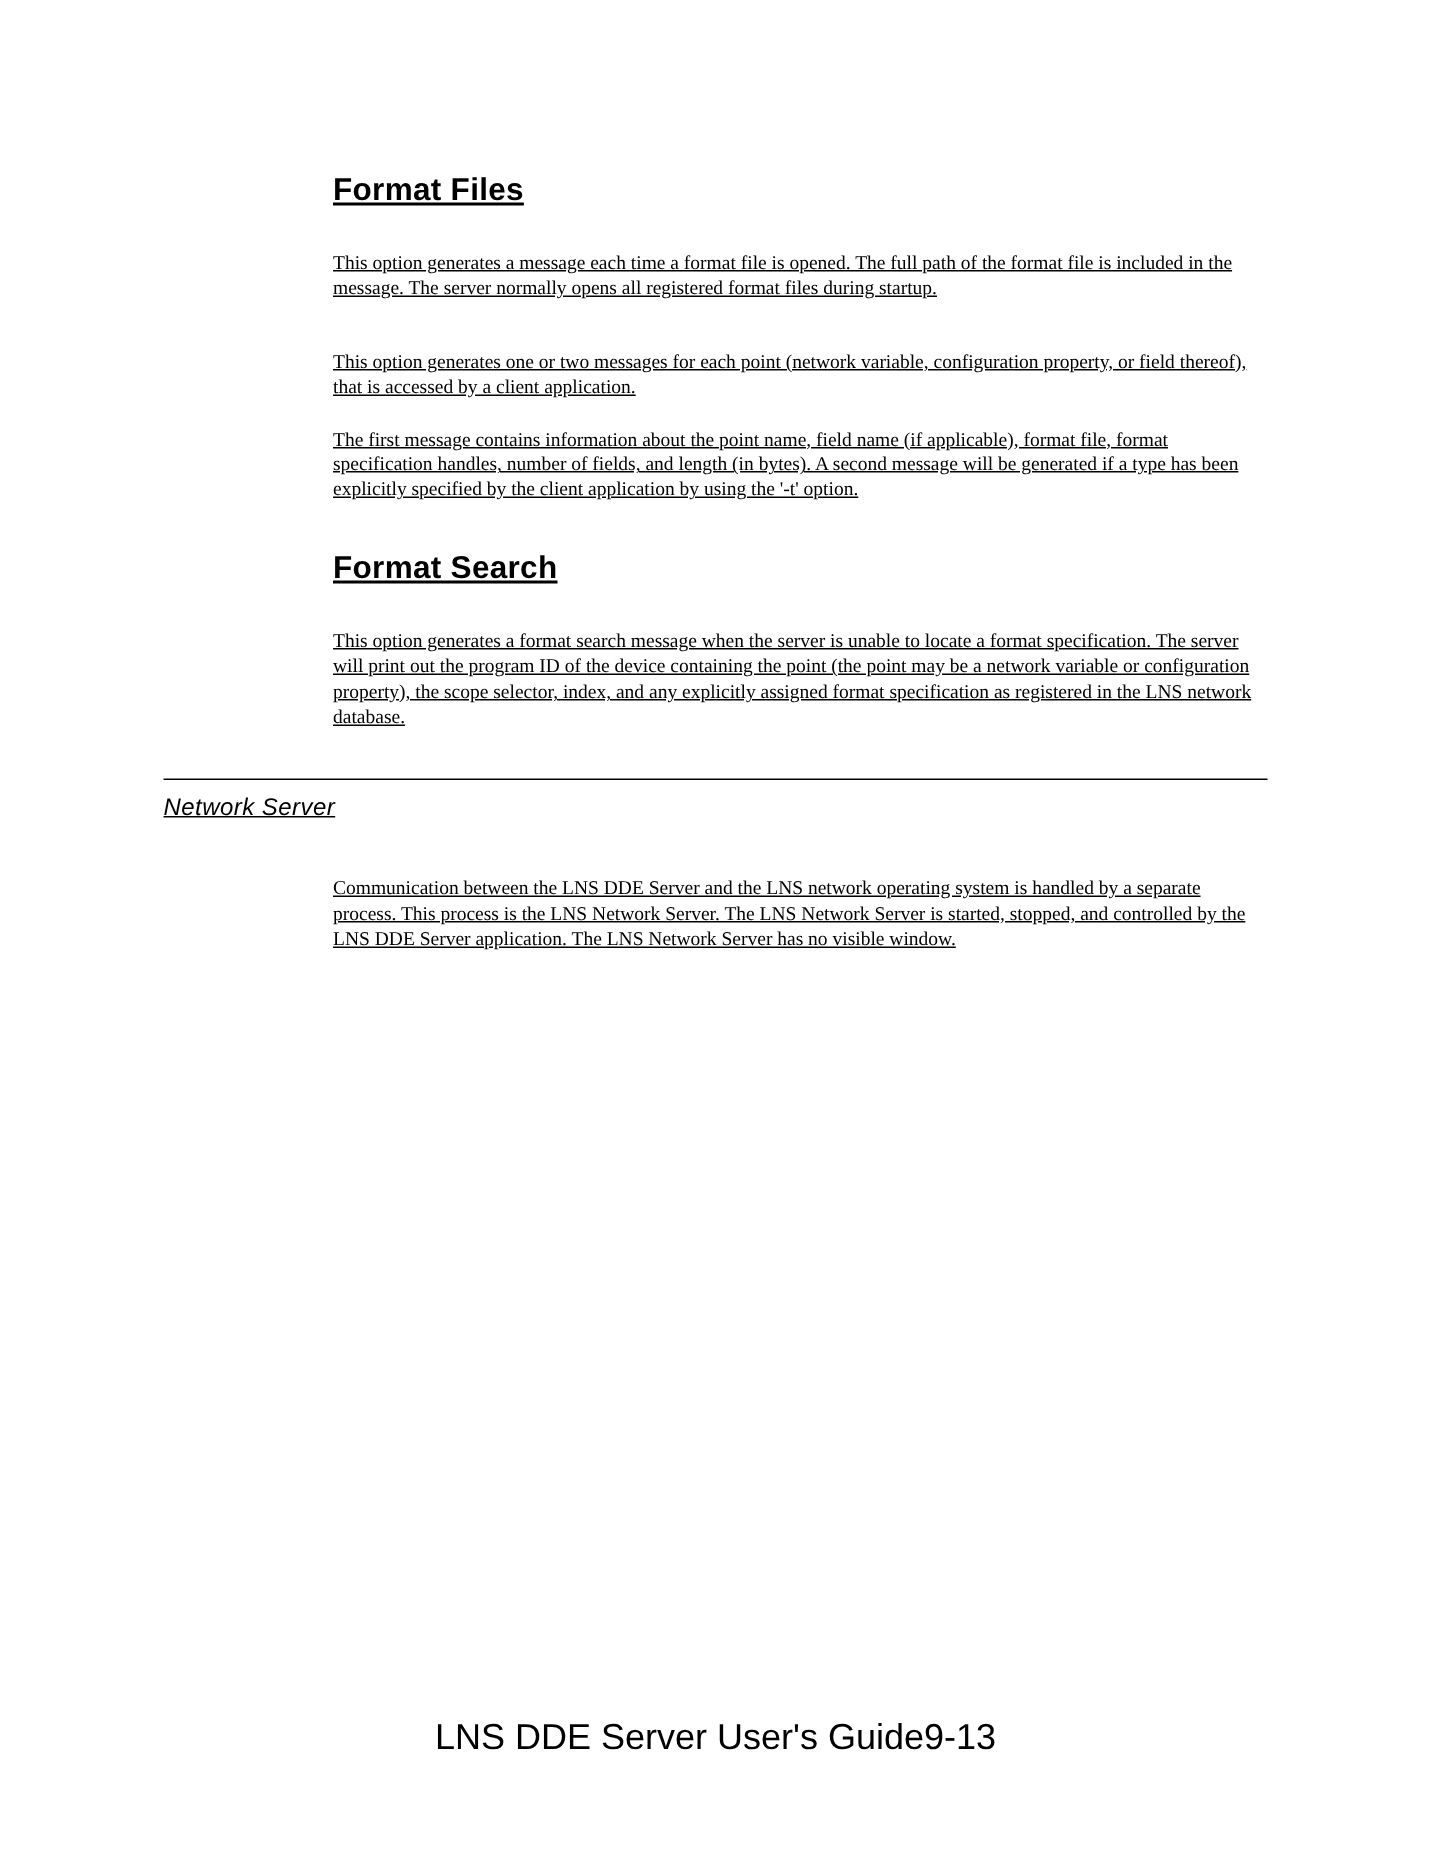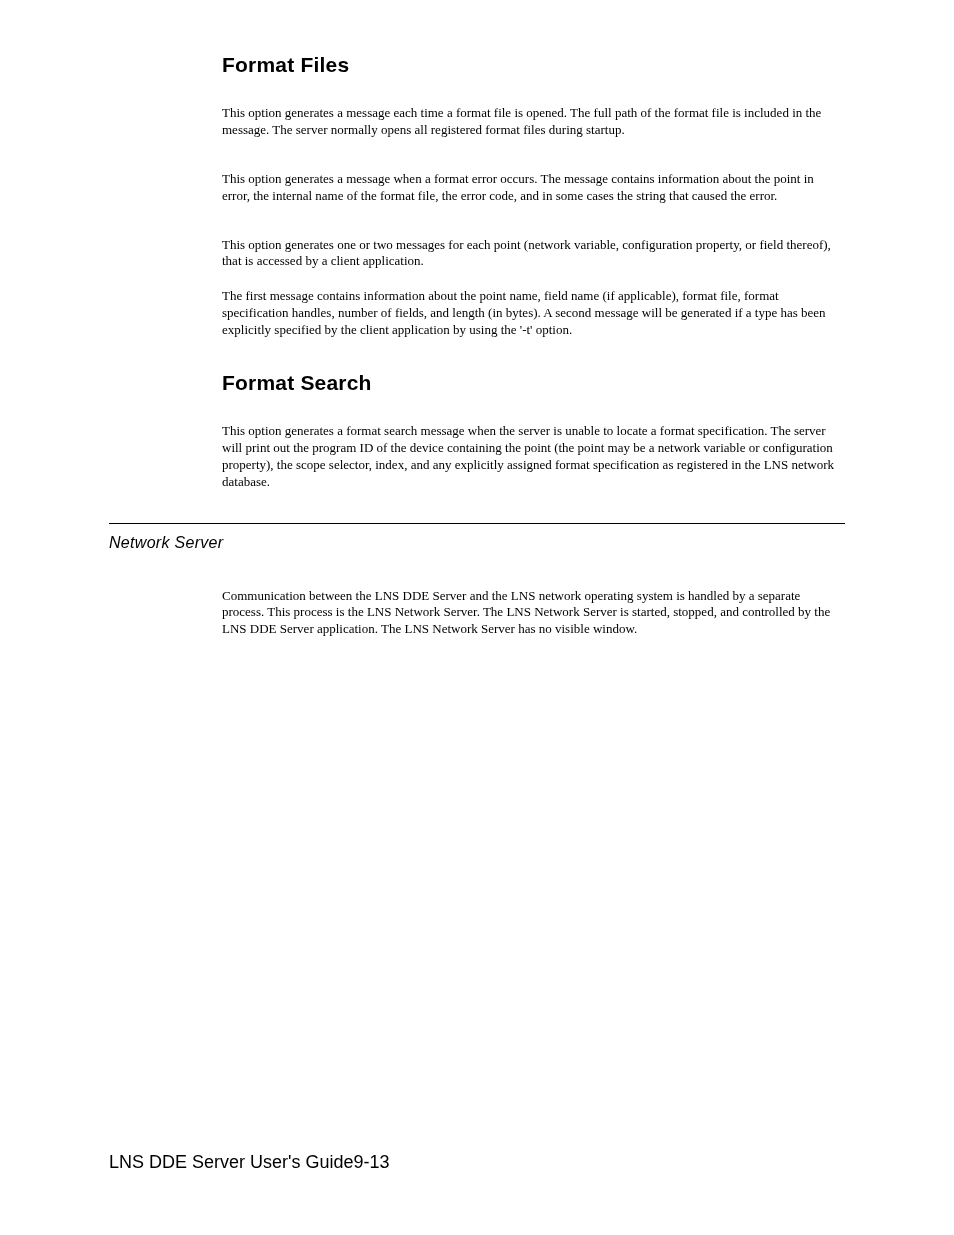--- a/index.html
+++ b/index.html
@@ -9,21 +9,22 @@
     }
     body {
       width: 954px;
       height: 1235px;
       background: #ffffff;
       font-family: Georgia, 'Times New Roman', serif;
       color: #000000;
       position: relative;
     }
     .page-content {
-      padding: 53px 109px 0 109px;
+      padding: 115px 109px 0 109px;
+      text-decoration: underline;
     }
     .section-heading {
       font-family: 'Trebuchet MS', 'Century Gothic', Arial, sans-serif;
       font-weight: bold;
       font-size: 21px;
       margin-left: 113px;
       margin-bottom: 28px;
       letter-spacing: 0.2px;
     }
     .body-paragraph {
@@ -49,38 +50,37 @@
       font-size: 16px;
       margin-bottom: 36px;
       letter-spacing: 0.3px;
     }
     .footer {
       position: absolute;
       bottom: 62px;
       left: 109px;
       right: 109px;
       display: flex;
-      justify-content: flex-start;
+      justify-content: center;
       font-family: 'Trebuchet MS', 'Century Gothic', Arial, sans-serif;
-      font-size: 18px;
+      font-size: 24px;
     }
   </style>
 </head>
 <body>
 
 <div class="page-content">
 
   <div class="section-block">
     <h2 class="section-heading">Format Files</h2>
     <p class="body-paragraph">This option generates a message each time a format file is opened. The full path of the format file is included in the message.  The server normally opens all registered format files during startup.</p>
   </div>
 
 
   <div class="section-block">
-    <p class="body-paragraph">This option generates a message when a format error occurs.  The message contains information about the point in error, the internal name of the format file, the error code, and in some cases the string that caused the error.</p>
   </div>
 
   <div class="section-block">
     <p class="body-paragraph">This option generates one or two messages for each point (network variable, configuration property, or field thereof), that is accessed by a client application.</p>
     <p class="body-paragraph">The first message contains information about the point name, field name (if applicable), format file, format specification handles, number of fields, and length (in bytes).  A second message will be generated if a type has been explicitly specified by the client application by using the '-t' option.</p>
   </div>
 
   <div class="section-block">
     <h2 class="section-heading">Format Search</h2>
     <p class="body-paragraph">This option generates a format search message when the server is unable to locate a format specification.  The server will print out the program ID of the device containing the point (the point may be a network variable or configuration property), the scope selector, index, and any explicitly assigned format specification as registered in the LNS network database.</p>

